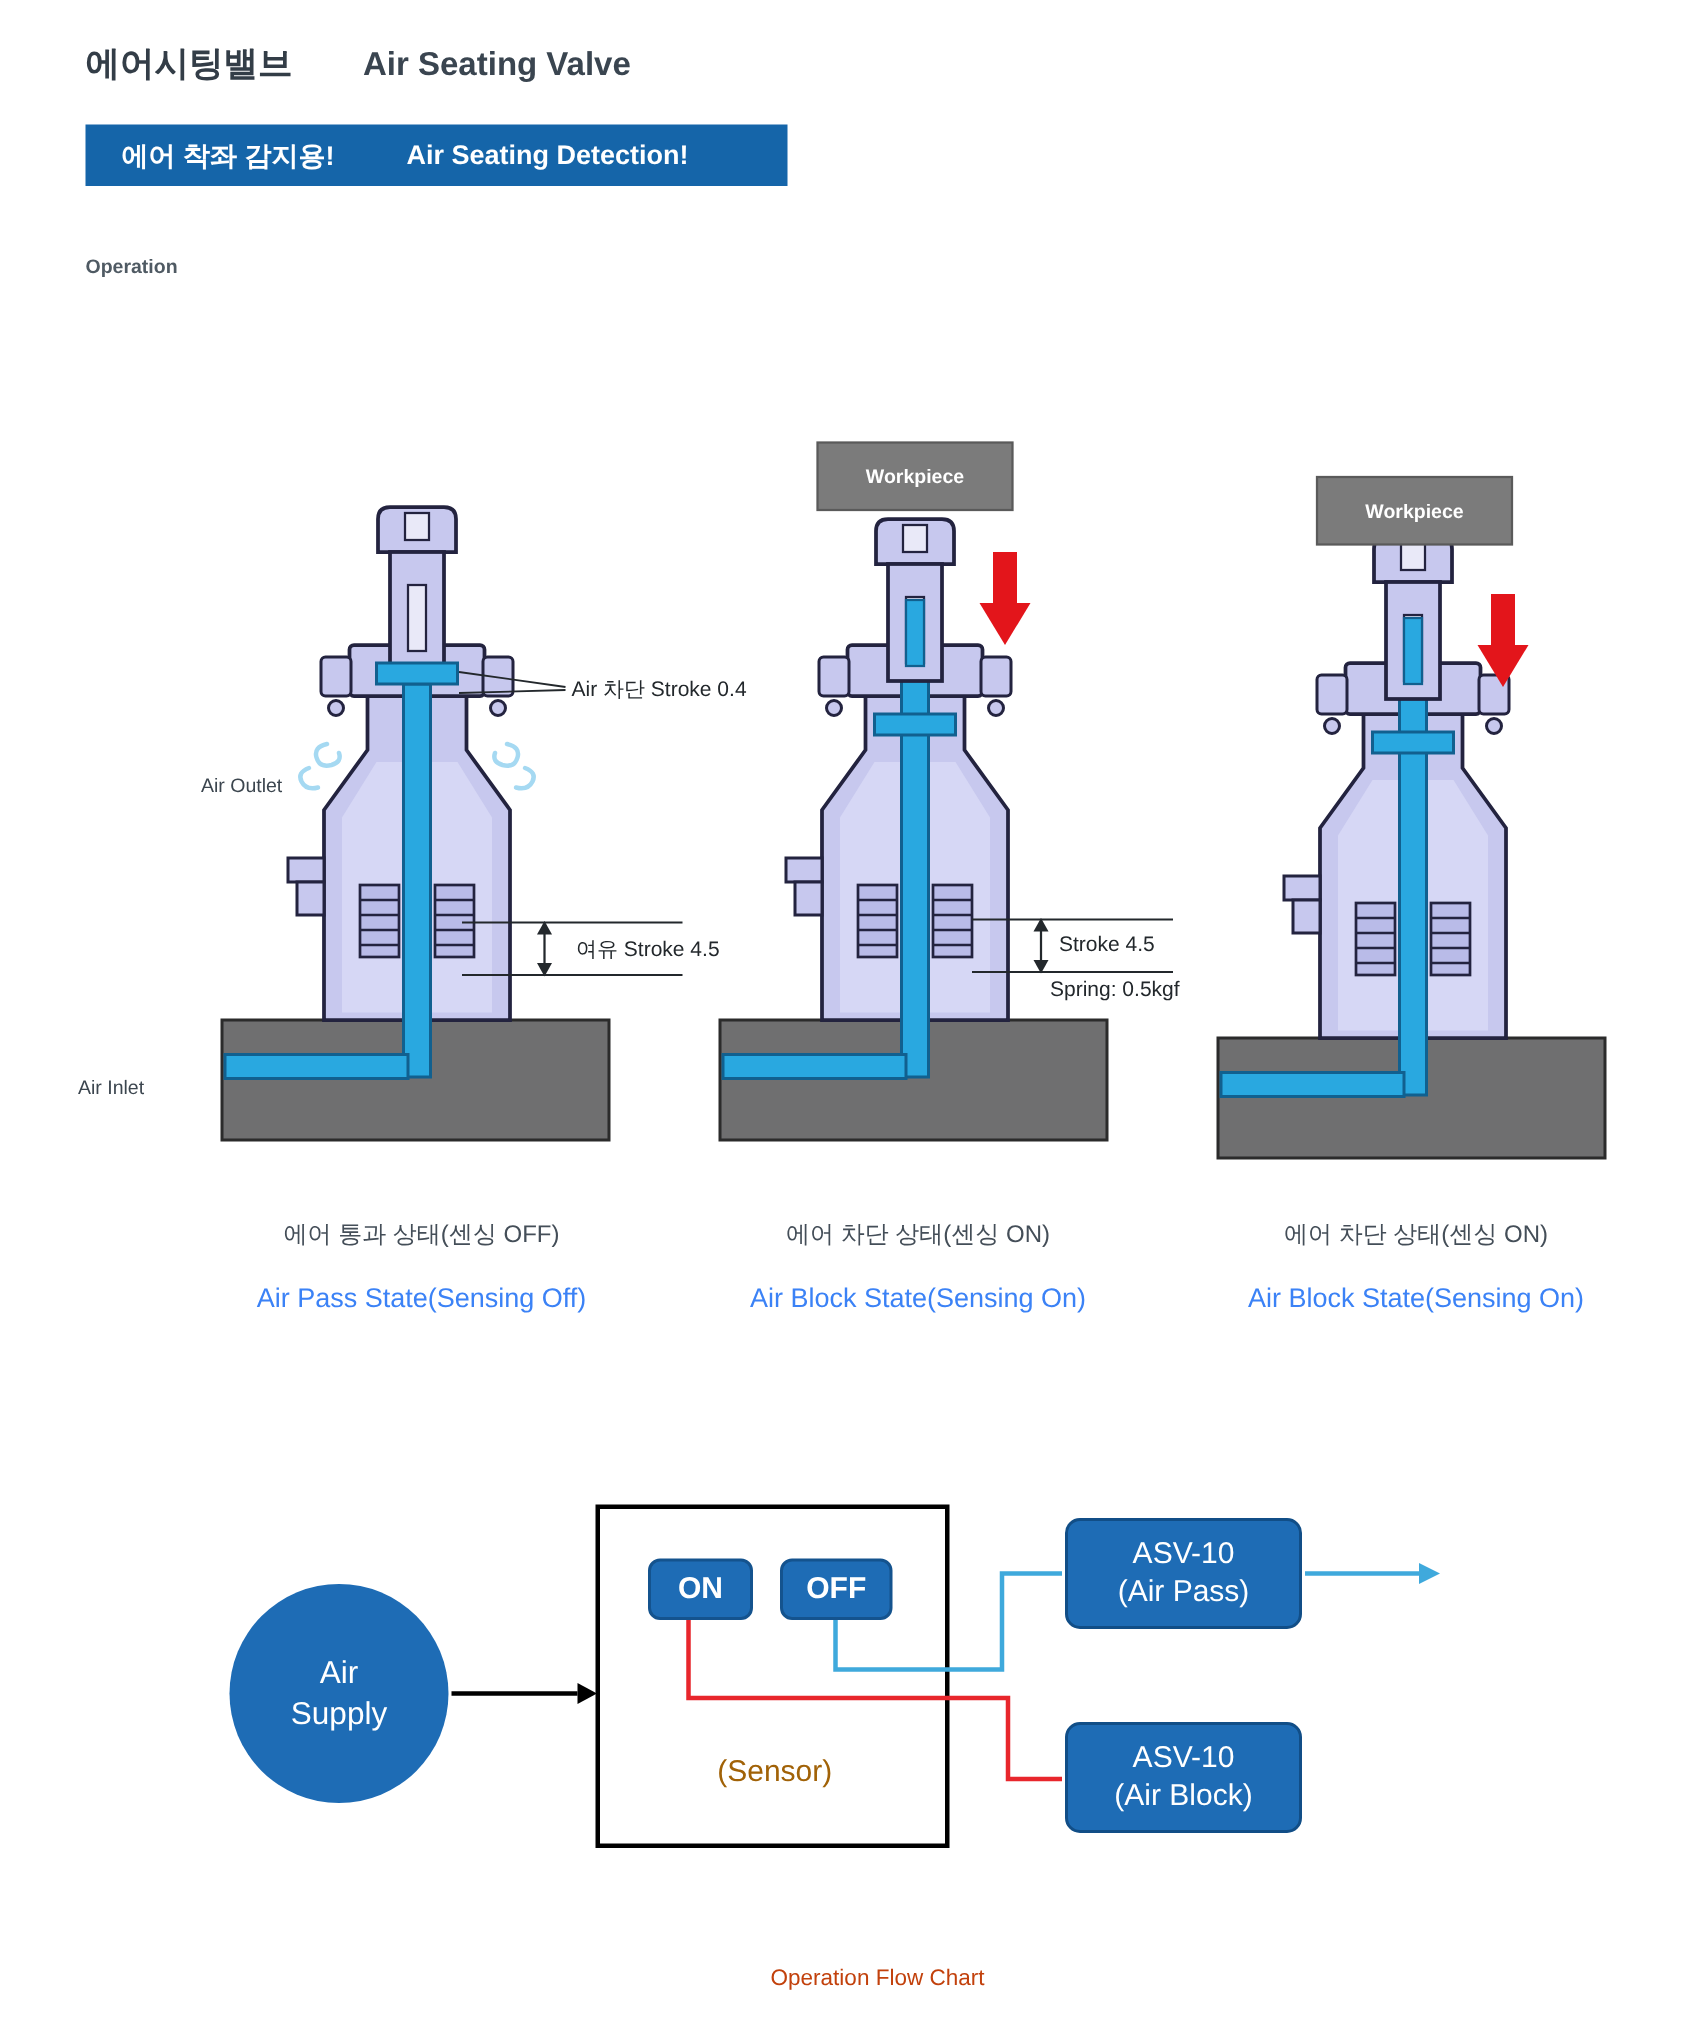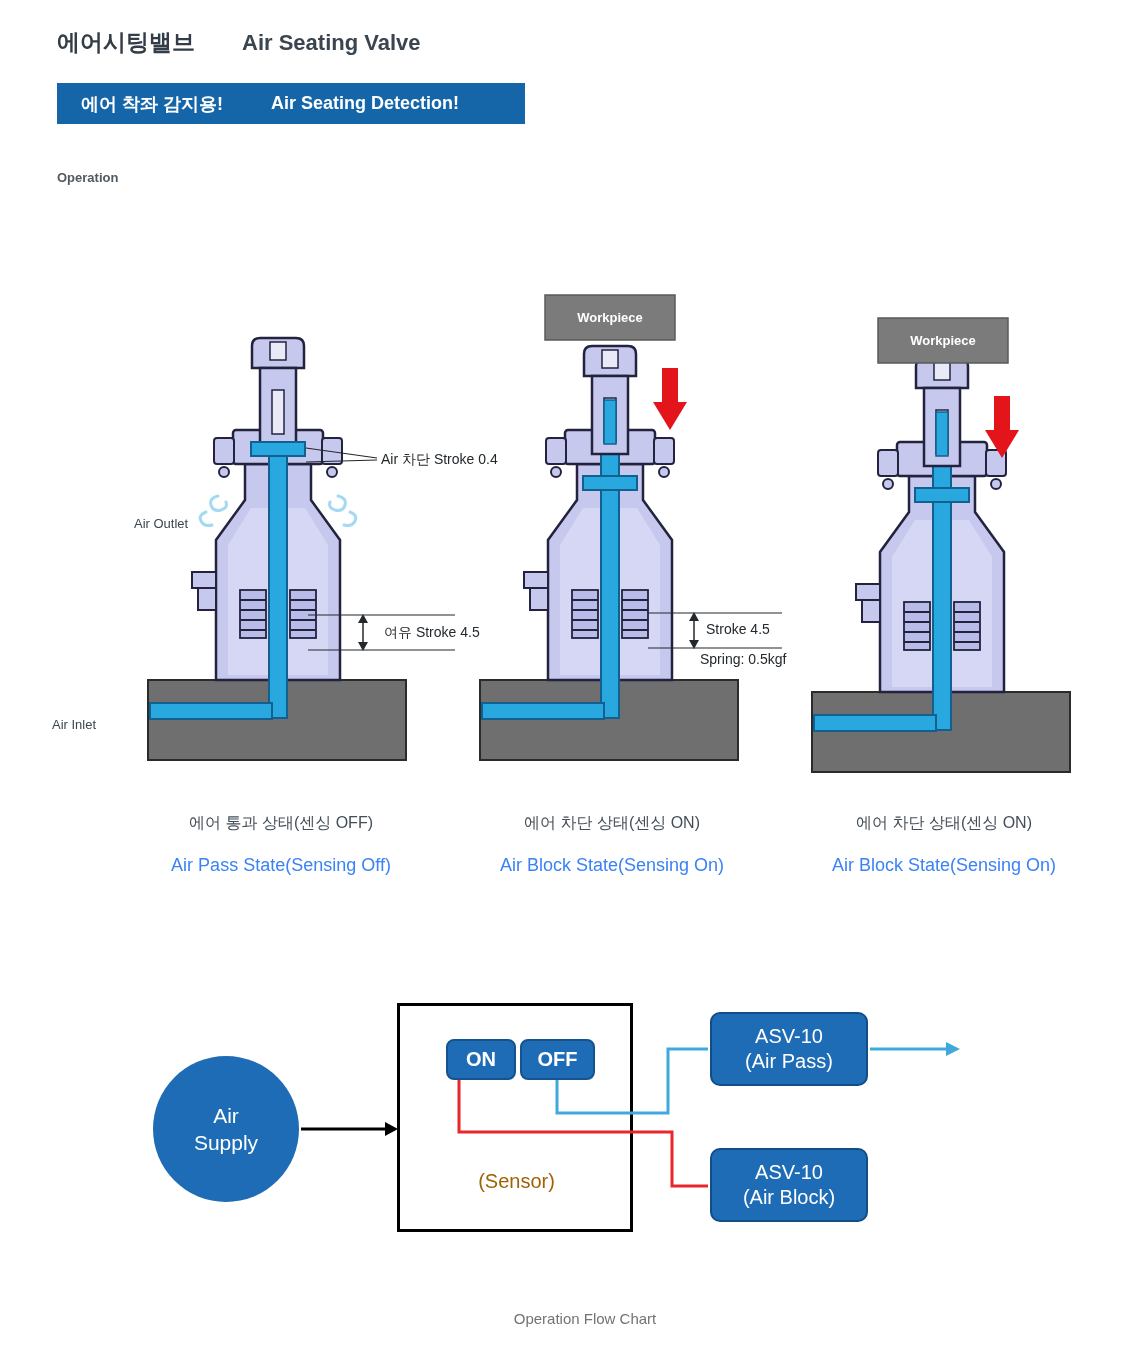--- a/index.html
+++ b/index.html
@@ -25,35 +25,35 @@
 
   .caption { position:absolute; width:320px; text-align:center; }
   .caption .ko { font-size:16px; color:#444e58; margin-bottom:21px; }
   .caption .en { font-size:18px; color:#3b82f6; }
 
   
   .sensor-box { position:absolute; left:397px; top:1003px; width:236px; height:229px;
                 background:#fff; border:3px solid #000; }
   .flow-btn { position:absolute; height:41px; background:#1e6cb5; border:2px solid #14538e; border-radius:8px;
               color:#fff; font-size:20px; font-weight:600; display:flex; align-items:center; justify-content:center; }
-  .btn-on  { left:446px; top:1039px; width:70px; }
+  .btn-on  { left:432px; top:1039px; width:70px; }
   .btn-off { left:520px; top:1039px; width:75px; }
   .sensor-label { position:absolute; left:397px; top:1170px; width:239px; text-align:center;
                   font-size:20px; color:#a16207; }
   .air-supply { position:absolute; left:153px; top:1056px; width:146px; height:146px; border-radius:50%;
                 background:#1e6cb5; color:#fff; font-size:21px; display:flex; flex-direction:column;
                 align-items:center; justify-content:center; line-height:1.3; }
   .asv-box { position:absolute; left:710px; width:158px; height:74px; background:#1e6cb5;
              border:2px solid #114e87; border-radius:10px; color:#fff; font-size:20px;
              display:flex; flex-direction:column; align-items:center; justify-content:center; line-height:1.25; }
   .asv-pass  { top:1012px; }
   .asv-block { top:1148px; }
   .flow-lines { position:absolute; left:0; top:0; pointer-events:none; }
   .flow-caption { position:absolute; left:425px; top:1310px; width:320px; text-align:center;
-                  font-size:15px; color:#737373; }
+                  font-size:15px; color:#c2410c; }
 </style>
 </head>
 <body>
 
 <div class="page">
 
   <div class="header">
     <span class="title-ko">에어시팅밸브</span>
     <span class="title-en">Air Seating Valve</span>
   </div>

